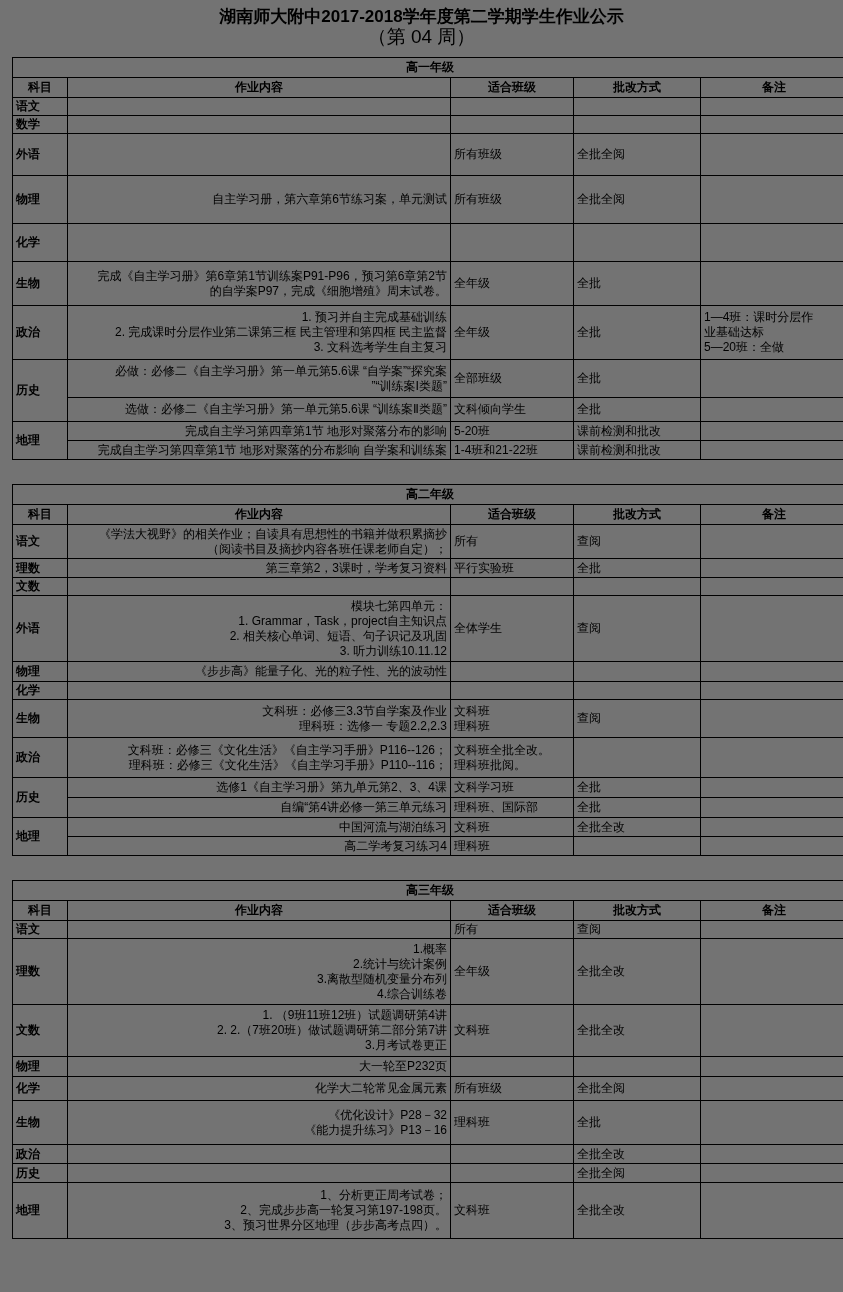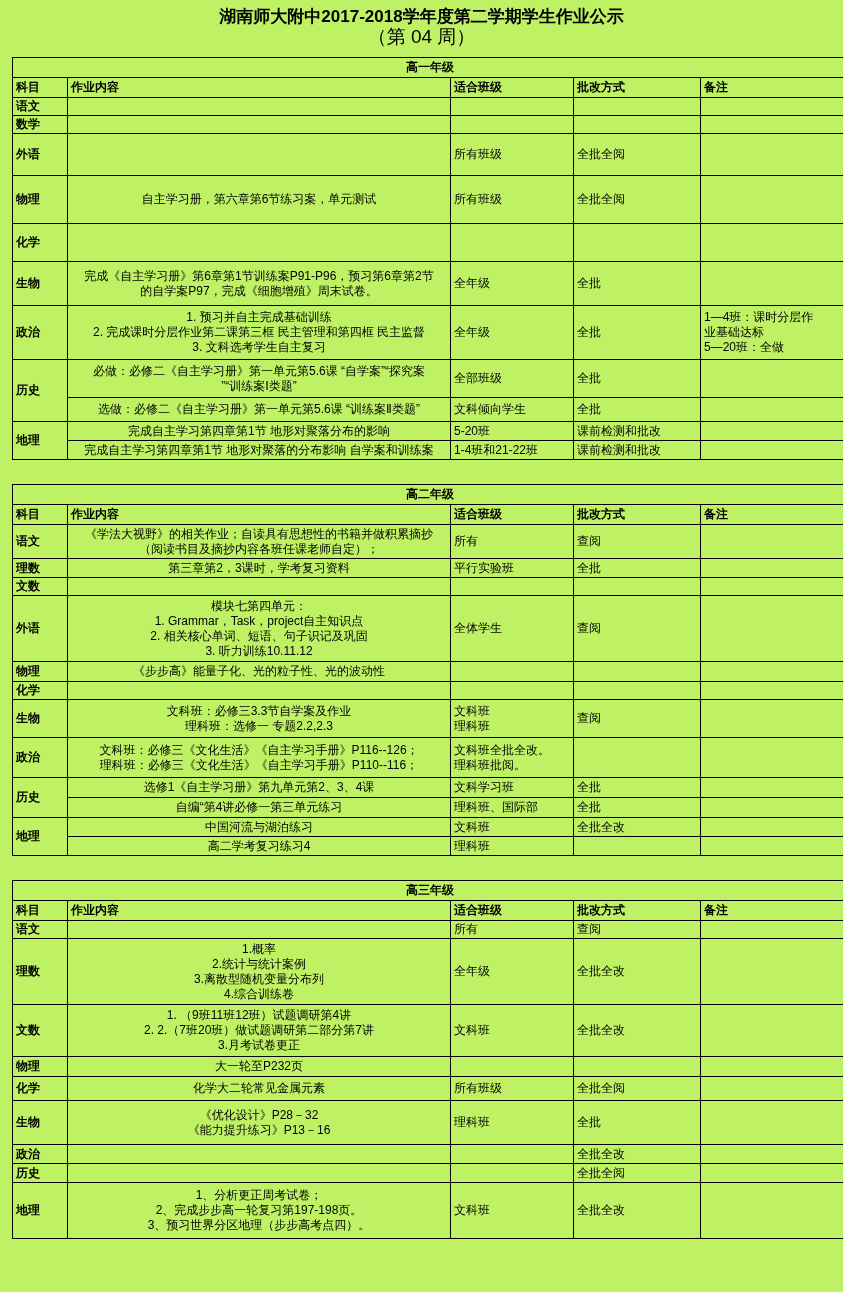--- a/index.html
+++ b/index.html
@@ -9,21 +9,21 @@
   }
   body {
     font-family: "Liberation Sans", "DejaVu Sans", sans-serif;
     color: #000000;
   }
   .page {
     width: 843px;
     min-height: 1292px;
     box-sizing: border-box;
     padding: 4px 4px 2px 4px;
-    background: #bef264;
+    background: #737373;
     position: relative;
   }
   .doc-title {
     text-align: center;
     font-size: 17px;
     font-weight: bold;
     letter-spacing: 0px;
     line-height: 22px;
     padding-top: 2px;
   }
@@ -49,31 +49,32 @@
     word-break: break-all;
   }
   .grade-band td {
     text-align: center;
     font-weight: bold;
     font-size: 13px;
     height: 17px;
     padding: 0;
   }
   .hdr td {
+    text-align: center;
     font-weight: bold;
     font-size: 12.5px;
     height: 17px;
     padding: 0;
   }
   .subj {
     font-weight: bold;
     font-size: 12.5px;
   }
   .content {
-    text-align: center;
+    text-align: right;
     white-space: pre-line;
     padding-left: 4px;
   }
   .cls, .mark, .note {
     text-align: left;
     padding-left: 4px;
     white-space: pre-line;
   }
   .tbl-wrap { margin-bottom: 0px; }
   .gap { height: 8px; }

